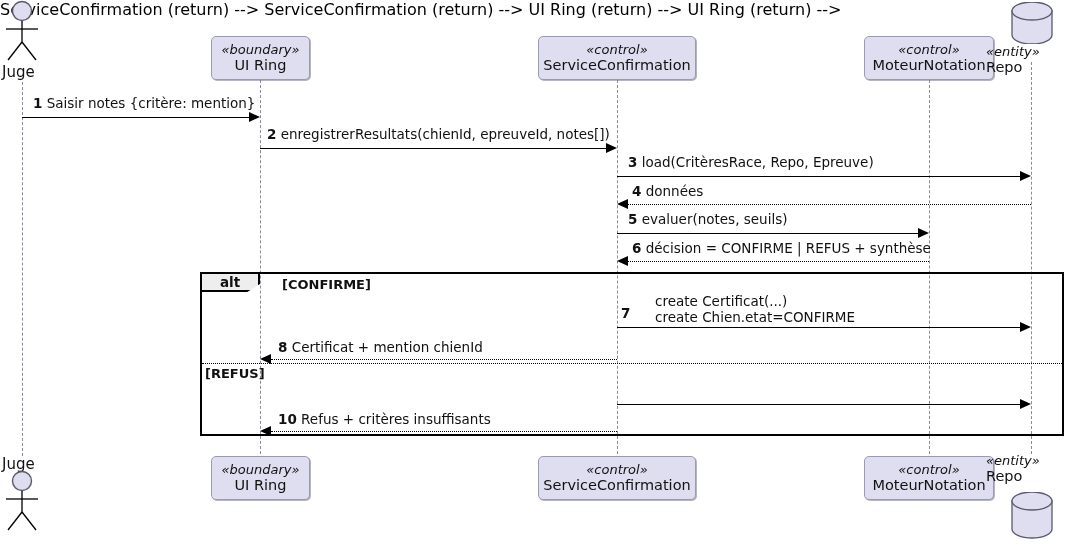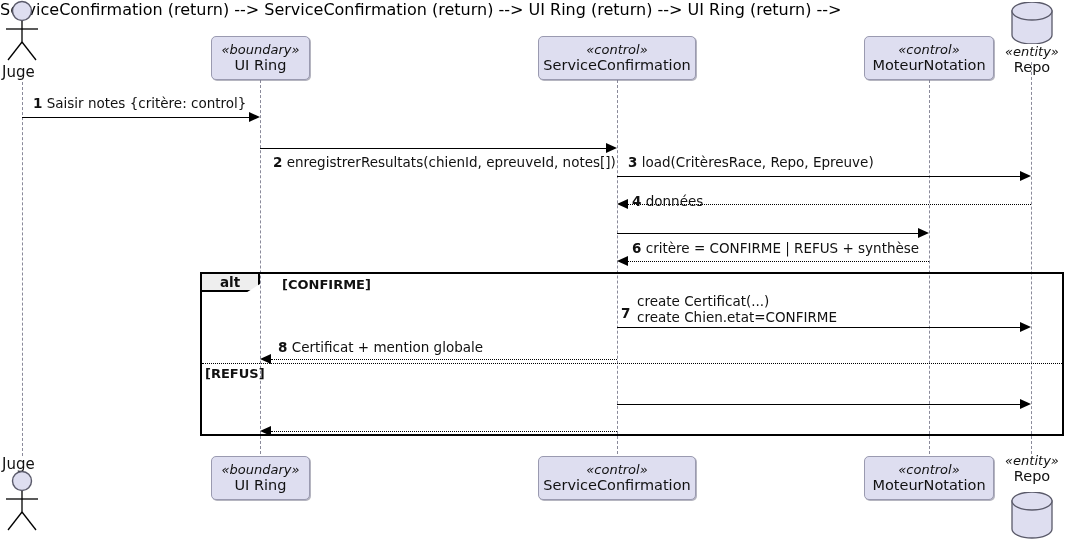--- a/index.html
+++ b/index.html
@@ -52,21 +52,21 @@
     color: #111;
     white-space: nowrap;
   }
 
   
   .db {
     position: absolute;
   }
   .db-label {
     position: absolute;
-    text-align: center;
+    text-align: left;
     line-height: 1.18;
     white-space: nowrap;
   }
 
   
   .lifeline {
     position: absolute;
     width: 0;
     border-left: 1px dashed #8a8a9a;
   }
@@ -101,20 +101,21 @@
     color: #111;
     white-space: nowrap;
     line-height: 1.18;
   }
   .msg-label .seq {
     font-weight: bold;
     font-size: 13.5px;
   }
   .msg-label.two-line {
     line-height: 1.15;
+    margin-left: 18px;
   }
   .seq-stack {
     position: absolute;
     font-size: 13.5px;
     font-weight: bold;
     color: #111;
   }
 
   
   .frag {
@@ -202,57 +203,61 @@
   <div class="db-label" style="left:986px; top:44px; width:92px;">
     <span class="stereo">«entity»</span>
     <span class="pname">Repo</span>
   </div>
 
   
 
   
   <div class="msg-label" style="left:33px; top:96px;">
     <span class="seq">1</span>
-    <span>Saisir notes {critère: control}</span>
+    <span>Saisir notes {critère: mention}</span>
   </div>
   <div class="msg-line" style="left:22px; top:117px; width:228px;"></div>
   <div class="arrowhead right" style="left:249px; top:112px;"></div>
 
   
-  <div class="msg-label" style="left:273px; top:127px;margin-top:28px;">
+  <div class="msg-label" style="left:267px; top:127px;">
     <span class="seq">2</span>
     <span>enregistrerResultats(chienId, epreuveId, notes[])</span>
   </div>
   <div class="msg-line" style="left:260px; top:148px; width:347px;"></div>
   <div class="arrowhead right" style="left:606px; top:143px;"></div>
 
   
   <div class="msg-label" style="left:628px; top:155px;">
     <span class="seq">3</span>
     <span>load(CritèresRace, Repo, Epreuve)</span>
   </div>
   <div class="msg-line" style="left:617px; top:176px; width:403px;"></div>
   <div class="arrowhead right" style="left:1020px; top:171px;"></div>
 
    ServiceConfirmation (return) --&gt;
-  <div class="msg-label" style="left:632px; top:184px;margin-top:10px;">
+  <div class="msg-label" style="left:632px; top:184px;">
     <span class="seq">4</span>
     <span>données</span>
   </div>
   <div class="msg-line dotted" style="left:628px; top:204px; width:403px;"></div>
   <div class="arrowhead left" style="left:617px; top:199px;"></div>
 
   
+  <div class="msg-label" style="left:628px; top:212px;">
+    <span class="seq">5</span>
+    <span>evaluer(notes, seuils)</span>
+  </div>
   <div class="msg-line" style="left:617px; top:233px; width:301px;"></div>
   <div class="arrowhead right" style="left:918px; top:228px;"></div>
 
    ServiceConfirmation (return) --&gt;
   <div class="msg-label" style="left:632px; top:241px;">
     <span class="seq">6</span>
-    <span>critère = CONFIRME | REFUS + synthèse</span>
+    <span>décision = CONFIRME | REFUS + synthèse</span>
   </div>
   <div class="msg-line dotted" style="left:628px; top:261px; width:301px;"></div>
   <div class="arrowhead left" style="left:617px; top:256px;"></div>
 
   
   <div class="frag" style="left:200px; top:272px; width:864px; height:164px;"></div>
   <div class="frag-tab" style="left:202px; top:274px; width:58px; height:18px;">alt</div>
   <div class="frag-guard" style="left:282px; top:277px;">[CONFIRME]</div>
   <div class="frag-divider" style="left:202px; top:363px; width:860px;"></div>
   <div class="frag-guard" style="left:205px; top:366px;">[REFUS]</div>
@@ -262,30 +267,34 @@
   <div class="msg-label two-line" style="left:637px; top:294px;">
     <span>create Certificat(...)</span><br>
     <span>create Chien.etat=CONFIRME</span>
   </div>
   <div class="msg-line" style="left:617px; top:327px; width:403px;"></div>
   <div class="arrowhead right" style="left:1020px; top:322px;"></div>
 
    UI Ring (return) --&gt;
   <div class="msg-label" style="left:278px; top:340px;">
     <span class="seq">8</span>
-    <span>Certificat + mention globale</span>
+    <span>Certificat + mention chienId</span>
   </div>
   <div class="msg-line dotted" style="left:271px; top:359px; width:346px;"></div>
   <div class="arrowhead left" style="left:260px; top:354px;"></div>
 
   
   <div class="msg-line" style="left:617px; top:404px; width:403px;"></div>
   <div class="arrowhead right" style="left:1020px; top:399px;"></div>
 
    UI Ring (return) --&gt;
+  <div class="msg-label" style="left:278px; top:412px;">
+    <span class="seq">10</span>
+    <span>Refus + critères insuffisants</span>
+  </div>
   <div class="msg-line dotted" style="left:271px; top:431px; width:346px;"></div>
   <div class="arrowhead left" style="left:260px; top:426px;"></div>
 
   
   
   <div class="actor-label" style="left:2px; top:455px;">Juge</div>
   <div class="actor" style="left:0px; top:470px;">
     <svg width="48" height="62" viewBox="0 0 48 62">
       <circle cx="22" cy="11" r="9.5" fill="#DEDEF0" stroke="#5a5a6a" stroke-width="1.4"></circle>
       <line x1="22" y1="21" x2="22" y2="42" stroke="#000" stroke-width="1.3"></line>

